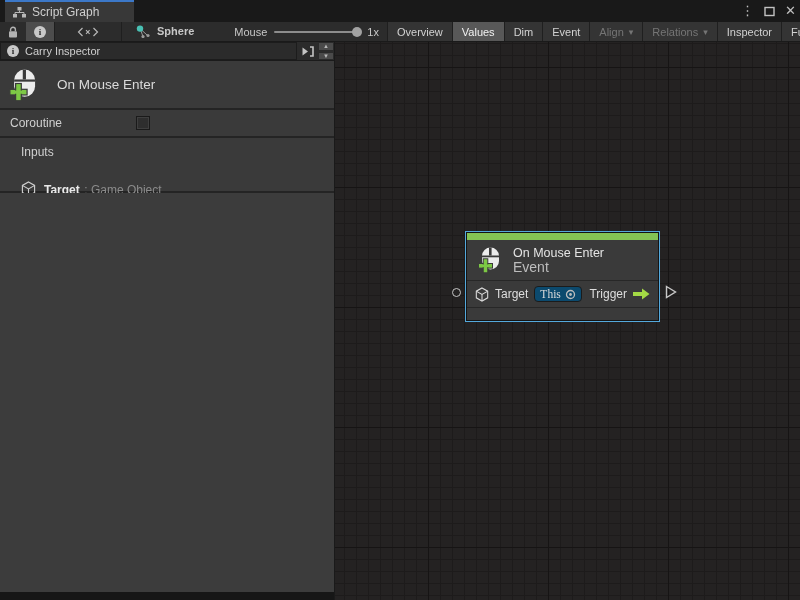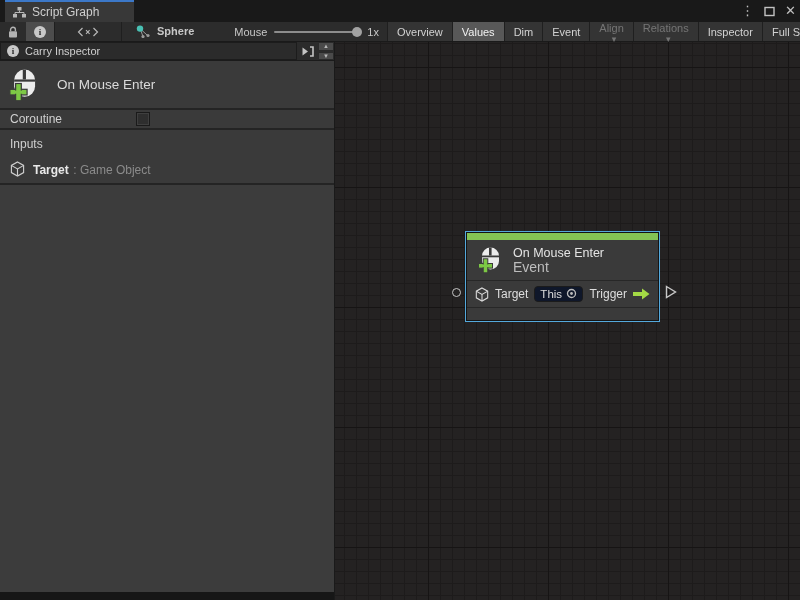--- a/index.html
+++ b/index.html
@@ -23,21 +23,21 @@
   .tb-btn.active { background:#4d4d4d; }
   .tb-sep { width:1px; height:100%; background:#1f1f1f; }
   .sphere-group { display:flex; align-items:flex-start; gap:6px; padding:0 10px 0 14px;font-weight:bold; }
   .zoom-group { display:flex; align-items:center; gap:7px; padding:0 8px 0 30px; }
   .zoom-track { position:relative; width:86px; height:2px; background:#8d8d8d; border-radius:1px; }
   .zoom-handle { position:absolute; right:-2px; top:-4px; width:10px; height:10px; border-radius:50%; background:#a2a2a2; }
   .tb-right { margin-left:auto; display:flex; height:100%; border-left:1px solid #1f1f1f; }
   .seg { height:100%; display:flex; align-items:center; padding:0 9px; background:#343434; border-right:1px solid #1f1f1f; color:#d2d2d2; white-space:nowrap; }
   .seg:last-child { border-right:none; }
   .seg.active { background:#585858; color:#f2f2f2; }
-  .seg.disabled { color:#757575;flex-direction:column; }
+  .seg.disabled { color:#757575; }
   .dd-arrow { font-size:9px; margin-left:5px; }
 
   
   .canvas { position:absolute; left:335px; top:42px; width:465px; height:558px;
     background-color:#242222;
     background-image:
       linear-gradient(#161414 1px, transparent 1px),
       linear-gradient(90deg,#161414 1px, transparent 1px),
       linear-gradient(#1d1b1b 1px, transparent 1px),
       linear-gradient(90deg,#1d1b1b 1px, transparent 1px);
@@ -48,44 +48,44 @@
   .node { position:absolute; left:130px; top:189px; width:195px; border:1px solid #54a9dc; background:#141414; }
   .node-inner { border:1px solid #141414; background:#3a3a3a; }
   .node-accent { height:7px; background:#84c454; }
   .node-header { display:flex; align-items:center; gap:11px; padding:6px 10px 6px 11px; border-bottom:1px solid #272727; }
   .node-title { font-size:12.5px; color:#e4e4e4; line-height:15px; }
   .node-subtitle { font-size:14px; color:#bdbdbd; line-height:13px; }
   .node-ports { display:flex; align-items:center; height:27px; padding:0 8px; border-bottom:1px solid #272727; }
   .port-left { display:flex; align-items:center; gap:6px; }
   .port-right { margin-left:auto; display:flex; align-items:center; gap:6px; }
   .port-label { font-size:12px; color:#dedede; }
-  .chip { display:flex; align-items:flex-start; gap:4px; background:#0f172a; border:1px solid #1b1b1b; border-radius:4px; padding:1px 5px; }
+  .chip { display:flex; align-items:center; gap:4px; background:#0c4a6e; border:1px solid #1b1b1b; border-radius:4px; padding:1px 5px;font-family:Liberation Serif, serif; }
   .chip-text { font-size:11.5px; color:#dcdcdc; }
   .node-footer { height:12px; background:#3a3a3a; }
   .port-circle { position:absolute; left:-14px; top:56px; width:9px; height:9px; border:1.5px solid #c6c6c6; border-radius:50%; }
   .port-triangle { position:absolute; right:-18px; top:53px; }
 
   
   .panel { position:absolute; left:0; top:42px; width:335px; height:558px; background:#3c3c3c; border-right:1px solid #1a1a1a; display:flex; flex-direction:column; }
   .panel-header { height:19px; background:#2b2b2b; border-bottom:1px solid #1b1b1b; display:flex; align-items:center; }
   .ph-box { flex:0 0 297px; height:100%; border:1px solid #1c1c1c; display:flex; align-items:center; gap:6px; padding:0 6px; }
   .ph-title { font-size:11px; color:#cfcfcf; }
   .ph-dock { margin-left:4px; display:flex; align-items:center; }
   .spinner { margin-left:3px; width:17px; height:18px; display:flex; flex-direction:column; gap:1px; }
   .spin-btn { flex:1; background:#4a4a4a; border:1px solid #2a2a2a; display:flex; align-items:center; justify-content:center; font-size:6px; color:#b8b8b8; line-height:1; }
 
   .sec { background:#3a3a3a; border-bottom:2px solid #242424; }
   .sec-event { height:49px; display:flex; align-items:center; gap:18px; padding:0 9px; }
   .event-title { font-size:13.5px; color:#dadada; }
-  .sec-coroutine { height:20px; display:flex; align-items:center; padding:0 10px; }
+  .sec-coroutine { height:28px; display:flex; align-items:center; padding:0 10px; }
   .coroutine-label { font-size:12px; color:#d0d0d0; }
   .checkbox { margin-left:74px; width:14px; height:14px; background:#2e2e2e; border:1px solid #1a1a1a; box-shadow:inset 0 0 0 1px #3f3f3f; }
-  .sec-io { height:55px; padding:7px 10px 0; }
+  .sec-io { height:55px; padding:7px 21px 0; }
   .io-heading { font-size:12px; color:#d0d0d0; }
-  .io-row { margin-top:9px; display:flex; align-items:center; gap:8px; }
+  .io-row { margin-top:21px; display:flex; align-items:center; gap:8px; }
   .io-name { font-size:12px; font-weight:bold; color:#e9e9e9; }
   .io-type { font-size:12px; color:#8b8b8b; }
   .panel-fill { flex:1; background:#3c3c3c; }
   .panel-bottom { height:8px; background:#161616; }
 
   .info-badge { width:12px; height:12px; border-radius:50%; background:#c9c9c9; color:#2b2b2b; font-size:9px; font-weight:bold;
     display:flex; align-items:center; justify-content:center; font-family:"Liberation Serif", serif; }
   svg { display:block; }
 </style>
 </head>

